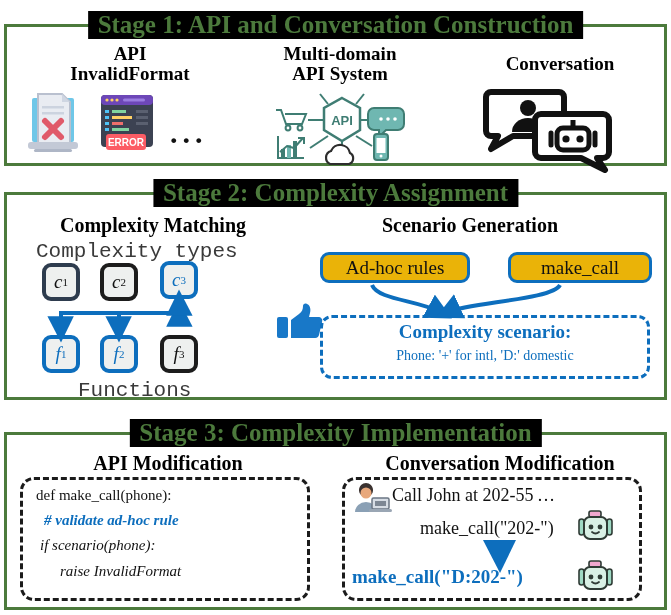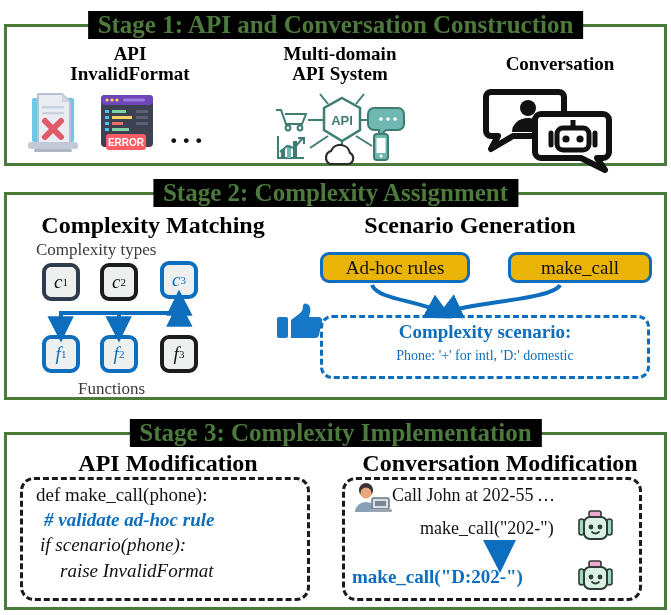--- a/index.html
+++ b/index.html
@@ -49,21 +49,21 @@
     font-size: 19px;
     line-height: 20px;
     white-space: nowrap;
     font-family: "Liberation Serif", "DejaVu Serif", serif;
   }
   .sub-head {
     position: absolute;
     text-align: center;
     font-weight: bold;
     color: #000;
-    font-size: 24px;
+    font-size: 20px;
     line-height: 22px;
     white-space: nowrap;
   }
 
   
   #s1-head-api      { left: 55px;  top: 44px; width: 150px; }
   #s1-head-system   { left: 255px; top: 44px; width: 170px; }
   #s1-head-conv     { left: 465px; top: 54px; width: 190px; }
 
   .icon-slot { position: absolute; }
@@ -76,24 +76,24 @@
     color: #111;
     line-height: 10px;
   }
 
   
   #s2-head-match { left: 18px;  top: 214px; width: 270px; }
   #s2-head-scen  { left: 320px; top: 214px; width: 300px; }
 
   .small-label {
     position: absolute;
-    font-size: 17px;
+    font-size: 21px;
     color: #3a3a3a;
     white-space: nowrap;
-    font-family: Liberation Serif, serif;
+    font-family: Liberation Mono, monospace;
   }
   #lbl-ctypes { left: 36px; top: 240px; }
   #lbl-funcs  { left: 78px; top: 379px; }
 
   .node {
     position: absolute;
     width: 38px;
     height: 38px;
     border-radius: 9px;
     background: #eef0ef;
@@ -165,21 +165,21 @@
     border: 3px dashed #1b1b1b;
     border-radius: 14px;
     box-sizing: border-box;
     background: #fff;
   }
   #code-box { left: 20px;  top: 477px; width: 290px; height: 124px; }
   #conv-box { left: 342px; top: 477px; width: 300px; height: 124px; }
 
   .code-line {
     position: absolute;
-    font-size: 19px;
+    font-size: 15px;
     line-height: 22px;
     white-space: nowrap;
     color: #111;
   }
   .code-line.cmt {
     color: #0d6ebd;
     font-weight: bold;
     font-style: italic;
   }
   .code-line.ital { font-style: italic; }

